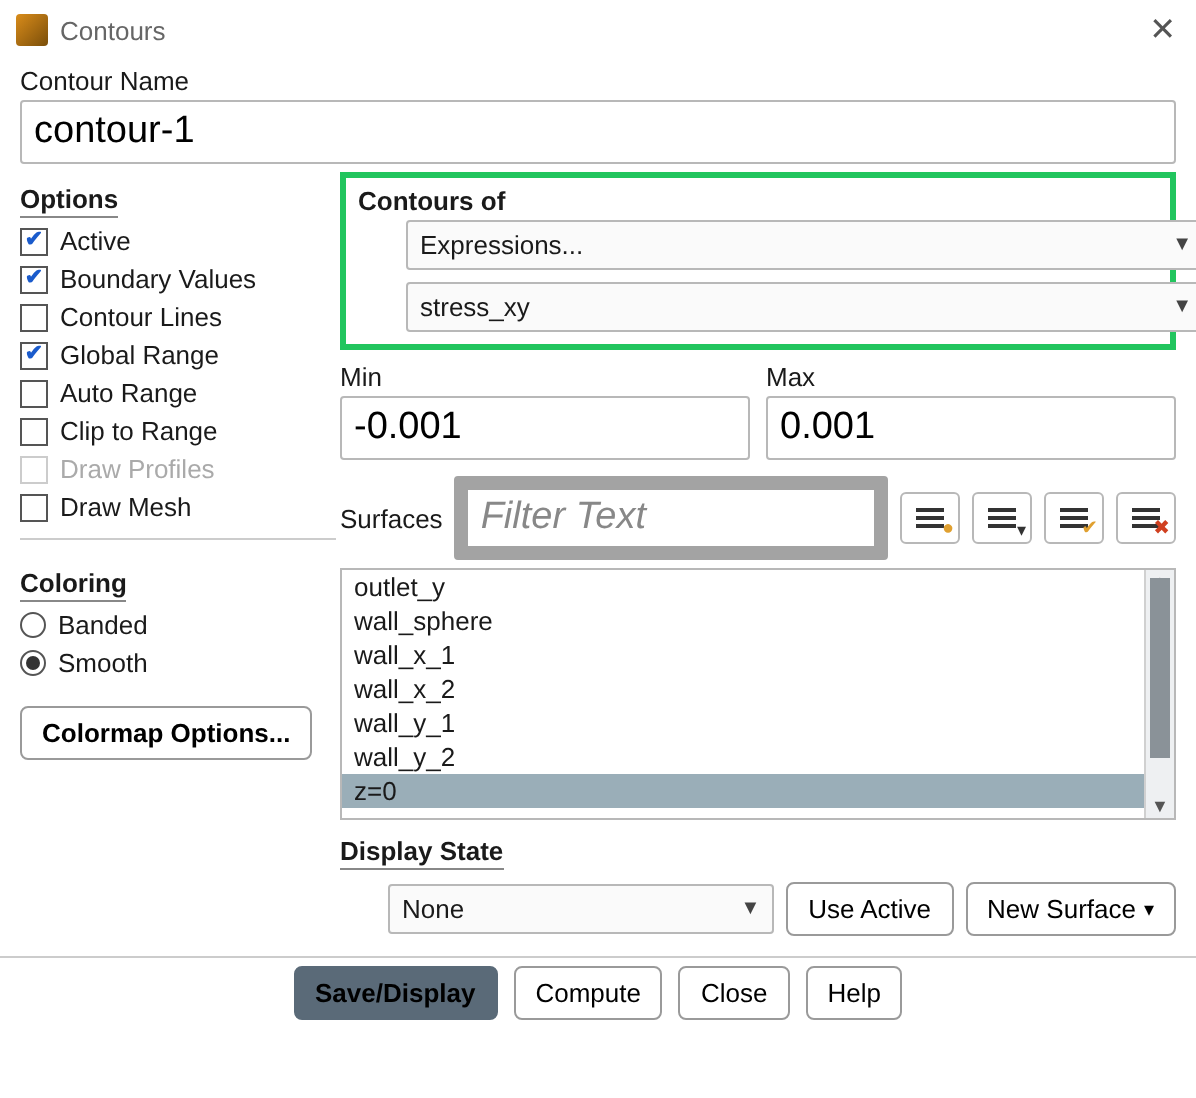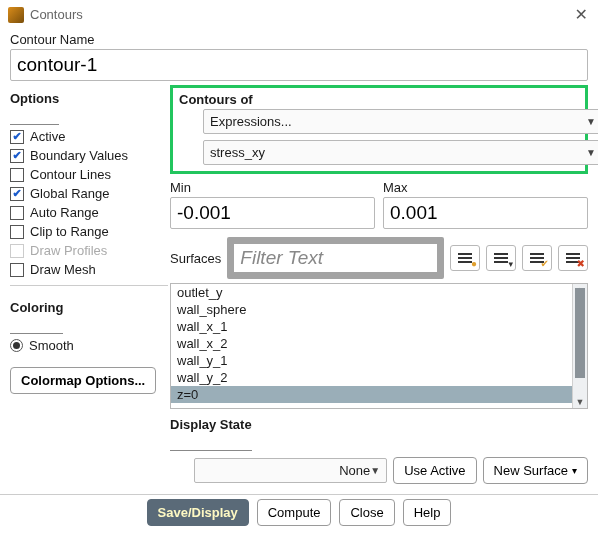--- a/index.html
+++ b/index.html
@@ -32,21 +32,21 @@
   .section-label { font-weight: bold; margin-top: 6px; margin-bottom: 2px; }
   .input-text {
     width: 100%;
     border: 1px solid #b8b8b8;
     border-radius: 2px;
     padding: 4px 6px;
     font-size: 19px;
     background: #fff;
   }
   .input-text::placeholder { color: #888; font-style: italic; }
-  .underline { border-bottom: 1px solid #888; display: inline-block; padding-bottom: 18px; }
+  .underline { border-bottom: 1px solid #888; display: inline-block; padding-bottom: 1px; }
   .main-cols { display: flex; gap: 2px; margin-top: 4px; }
   .left-col { width: 158px; flex-shrink: 0; }
   .right-col { flex: 1; min-width: 0; }
   .check-row {
     display: flex; align-items: center; gap: 6px;
     padding: 2px 0;
   }
   .checkbox {
     width: 14px; height: 14px;
     border: 1px solid #555;
@@ -112,24 +112,24 @@
     display: flex; align-items: center; justify-content: center;
     font-size: 9px; color: #555;
   }
   .btn {
     border: 1px solid #9a9a9a; border-radius: 4px;
     padding: 5px 10px; background: #fff; font-size: 13px;
     display: inline-flex; align-items: center; gap: 4px;
     cursor: pointer;
   }
   .btn.primary {
-    background: #5a6a78; color: #fef9c3; border-color: #5a6a78; font-weight: bold;
+    background: #5a6a78; color: #000000; border-color: #5a6a78; font-weight: bold;
   }
   .ds-row { display: flex; gap: 6px; align-items: center; }
-  .ds-row .combo { flex: 1; text-align: right; }
+  .ds-row .combo { flex: 1; }
   .footer {
     padding: 4px 0 4px 0;
     display: flex; justify-content: center; gap: 8px;
   }
   .disabled { color: #aaa; }
   .hr { border-top: 1px solid #ccc; margin: 6px 0 8px 0; }
   .hr2 { border-top: 1px solid #ccc; margin: 10px -10px 0 -10px; }
   .lines-icon { width: 14px; height: 10px; position: relative; }
   .lines-icon span { position: absolute; left: 0; right: 0; height: 2px; background: #333; }
   .lines-icon span:nth-child(1){top:0;}
@@ -188,20 +188,24 @@
             <div class="checkbox"></div>
             <span>Draw Mesh</span>
           </div>
         </div>
 
       <div class="hr"></div>
 
       <div class="section-label underline">Coloring</div>
       <div id="coloring-list">
           <div class="check-row">
+            <div class="radio"></div>
+            <span>Banded</span>
+          </div>
+          <div class="check-row">
             <div class="radio checked"></div>
             <span>Smooth</span>
           </div>
         </div>
 
       <div style="margin-top:12px;">
         <button class="btn" style="font-weight:bold;">Colormap Options...</button>
       </div>
     </div>
 

